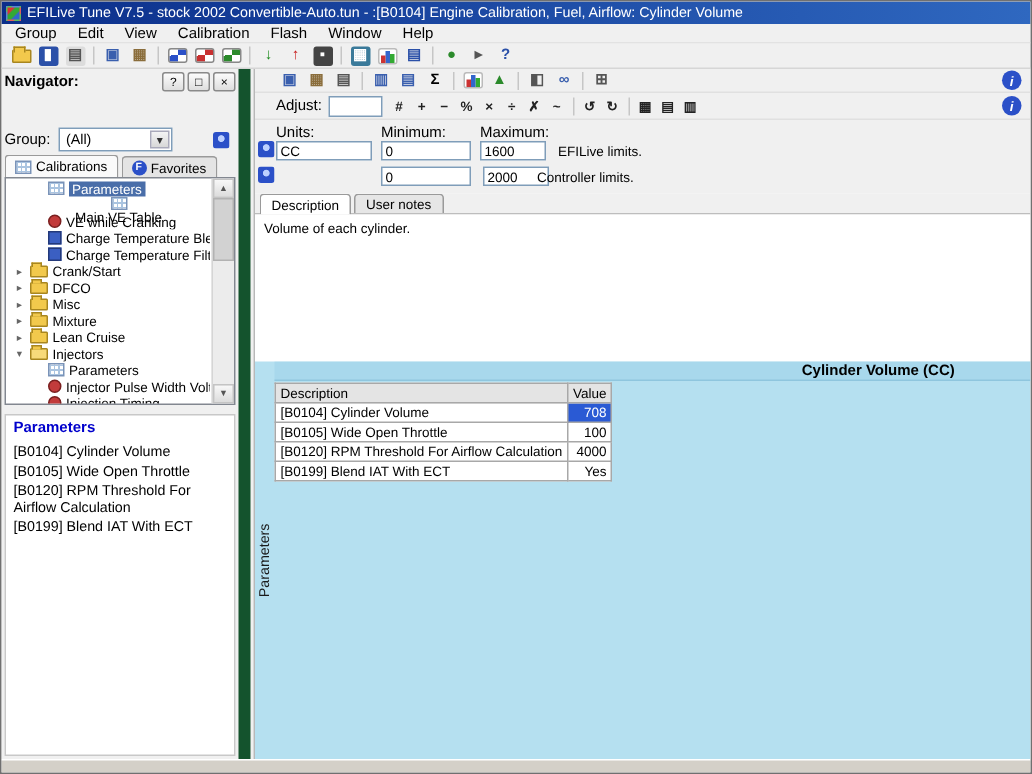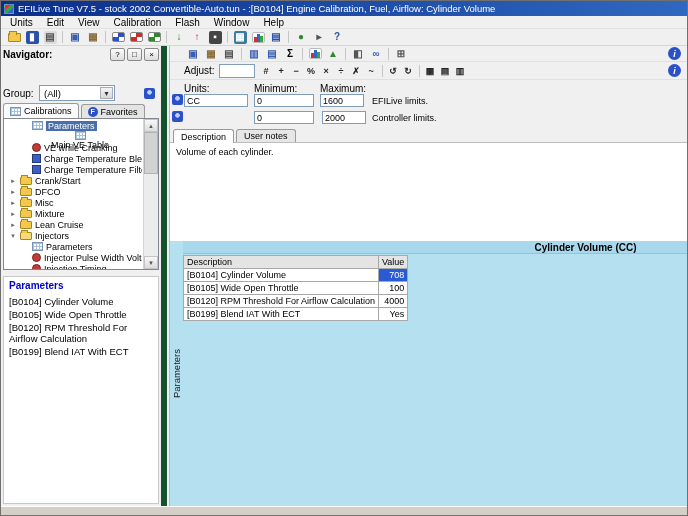--- a/index.html
+++ b/index.html
@@ -30,21 +30,21 @@
   .ic-folder {width:13px;height:9px;background:#f2c94c;border:1px solid #a8861f;border-radius:1px;position:relative;}
   .ic-folder::before {content:"";position:absolute;top:-3px;left:0;width:6px;height:3px;
     background:#f2c94c;border:1px solid #a8861f;border-bottom:none;}
   .ic-folder.open {background:#f7da7a;}
   .ic-checker {width:12px;height:10px;}
   .ic-bars {width:12px;height:11px;background-color:#fff;border:1px solid #bbb;
     background-image:linear-gradient(#c33,#c33),linear-gradient(#36c,#36c),linear-gradient(#3a3,#3a3);
     background-size:3px 5px,3px 8px,3px 6px;background-position:1px bottom,4px bottom,7px bottom;background-repeat:no-repeat;}
   
   .left-panel {position:absolute;top:45px;left:0;width:166px;bottom:9px;background:#f0f0f0;
-    border-right:6px solid #14532d;}
+    border-right:8px solid #14532d;}
   .nav-header {position:absolute;top:1px;left:2px;right:2px;height:15px;display:flex;align-items:center;}
   .nav-title {font-weight:bold;flex:1;}
   .nav-btn {width:15px;height:13px;border:1px solid #8a8a8a;background:linear-gradient(#fcfcfc,#dedede);
     font-size:8px;display:flex;align-items:center;justify-content:center;margin-left:2px;border-radius:2px;}
   .search-row {position:absolute;top:17px;left:2px;right:2px;height:19px;display:flex;align-items:center;gap:4px;}
   .group-row {position:absolute;top:38px;left:2px;right:2px;height:18px;display:flex;align-items:center;gap:4px;}
   .combo {background:#fff;border:1px solid #7f9db9;height:16px;display:flex;align-items:center;
     position:relative;padding:0 16px 0 4px;font-size:9.5px;}
   .search-combo {width:94px;}
   .group-combo {width:76px;}
@@ -109,21 +109,21 @@
     font-size:9px;font-weight:bold;color:#222;flex:none;}
   .limits {position:absolute;top:34px;left:0;right:0;height:49px;background:#f0f0f0;}
   .llabel {position:absolute;font-size:10px;}
   .l-units {left:14px;top:3px;} .l-min {left:84px;top:3px;} .l-max {left:150px;top:3px;}
   .lin {position:absolute;height:13px;border:1px solid #7f9db9;font-size:9px;padding:0 2px;
     font-family:"Liberation Sans",sans-serif;}
   .in-units {left:14px;top:14px;width:64px;}
   .in-min1 {left:84px;top:14px;width:60px;} .in-max1 {left:150px;top:14px;width:44px;}
   .in-min2 {left:84px;top:31px;width:60px;} .in-max2 {left:152px;top:31px;width:44px;}
   .lnote {position:absolute;font-size:9px;}
-  .n1 {left:202px;top:16px;} .n2 {left:202px;top:33px;}
+  .n1 {left:202px;top:16px;} .n2 {left:188px;top:33px;}
   .blue-sq.pos1 {position:absolute;left:2px;top:14px;}
   .blue-sq.pos2 {position:absolute;left:2px;top:31px;}
   .desc-tabs {position:absolute;top:83px;left:0;right:0;height:14px;background:#f0f0f0;
     display:flex;align-items:flex-end;padding-left:3px;border-bottom:1px solid #bdbdbd;}
   .dtab {height:13px;padding:0 7px;border:1px solid #9a9a9a;border-bottom:none;border-radius:3px 3px 0 0;
     background:#e6e6e6;font-size:9px;display:flex;align-items:center;margin-right:2px;}
   .dtab.active {background:#fff;height:14px;margin-bottom:-1px;}
   .desc-body {position:absolute;top:97px;left:0;right:0;height:98px;background:#fff;padding:4px 6px;font-size:9px;}
   .table-pane {position:absolute;top:195px;left:0;right:0;bottom:0;background:var(--pane-cyan,#b5e0f0);overflow:hidden;}
   .side-strip {position:absolute;left:0;top:0;bottom:0;width:13px;display:flex;align-items:center;justify-content:center;}
@@ -145,21 +145,21 @@
 <body>
 
 <div class="window">
 
   <div class="titlebar">
     <div class="app-icon"></div>
     <span class="title-text">EFILive Tune V7.5 - stock 2002 Convertible-Auto.tun - :[B0104] Engine Calibration, Fuel, Airflow: Cylinder Volume</span>
   </div>
 
   <div class="menubar">
-      <div class="menu-item">Units</div>
+      <div class="menu-item">Group</div>
       <div class="menu-item">Edit</div>
       <div class="menu-item">View</div>
       <div class="menu-item">Calibration</div>
       <div class="menu-item">Flash</div>
       <div class="menu-item">Window</div>
       <div class="menu-item">Help</div>
     </div>
 
   <div class="toolbar-top">
       <div class="btn16">

